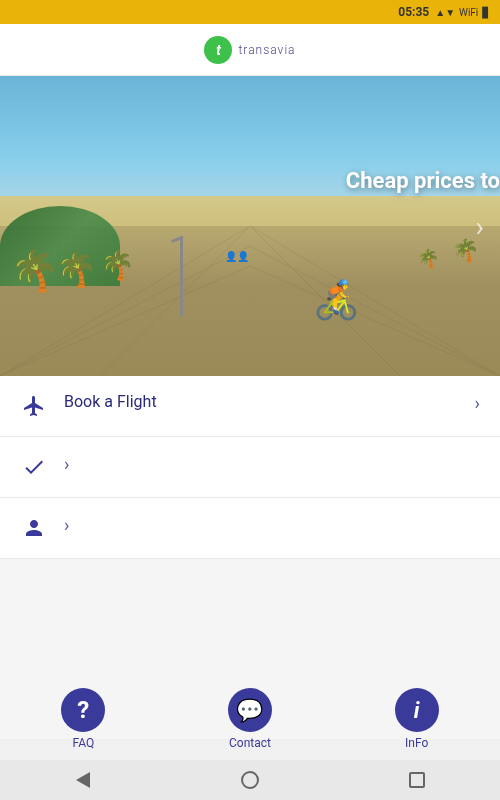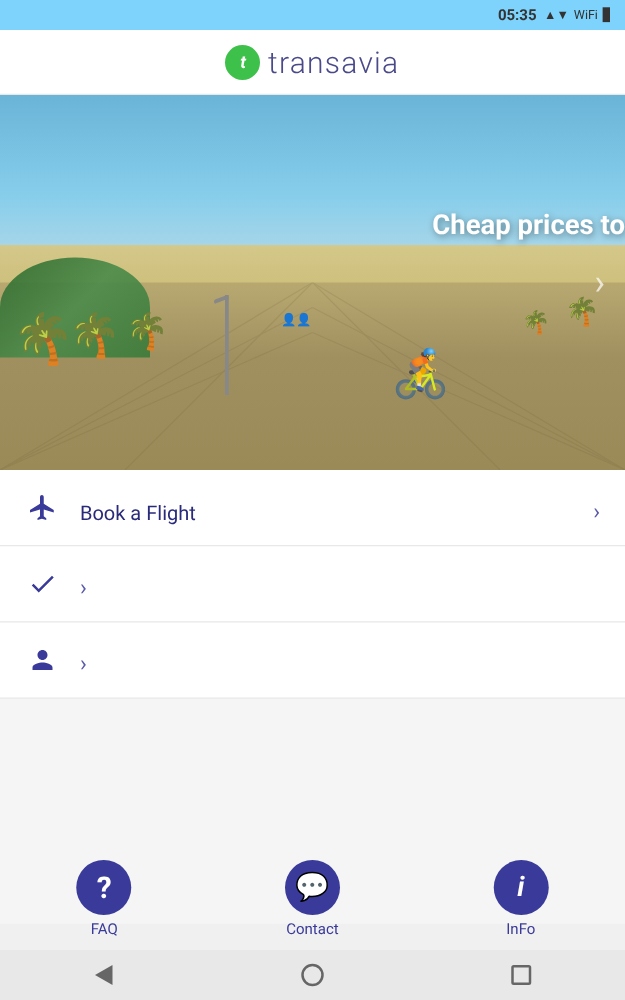--- a/index.html
+++ b/index.html
@@ -10,21 +10,21 @@
       background: #f0f0f0;
       font-family: 'Roboto', Arial, sans-serif;
       overflow: hidden;
       position: relative;
     }
 
     
     .status-bar {
       width: 500px;
       height: 24px;
-      background: #7dd3fc;
+      background: #eab308;
       display: flex;
       align-items: center;
       justify-content: flex-end;
       padding: 0 10px;
       font-size: 11px;
       color: #333;
       position: relative;
       z-index: 10;
     }
     .status-bar .time {
@@ -63,21 +63,21 @@
       display: flex;
       align-items: center;
       justify-content: center;
       color: white;
       font-weight: bold;
       font-size: 14px;
       font-style: italic;
     }
     .logo-text {
       color: #4a4a8a;
-      font-size: 24px;
+      font-size: 12px;
       font-weight: 300;
       letter-spacing: 1px;
     }
 
     
     .hero {
       width: 500px;
       height: 300px;
       position: relative;
       overflow: hidden;
@@ -110,21 +110,21 @@
       font-size: 28px;
     }
 
     
     .menu-list {
       background: #fff;
       width: 500px;
     }
     .menu-item {
       display: flex;
-      align-items: flex-end;
+      align-items: flex-start;
       padding: 16px 20px;
       border-bottom: 1px solid #e8e8e8;
       cursor: pointer;
       position: relative;
     }
     .menu-icon {
       width: 28px;
       height: 28px;
       display: flex;
       align-items: center;

